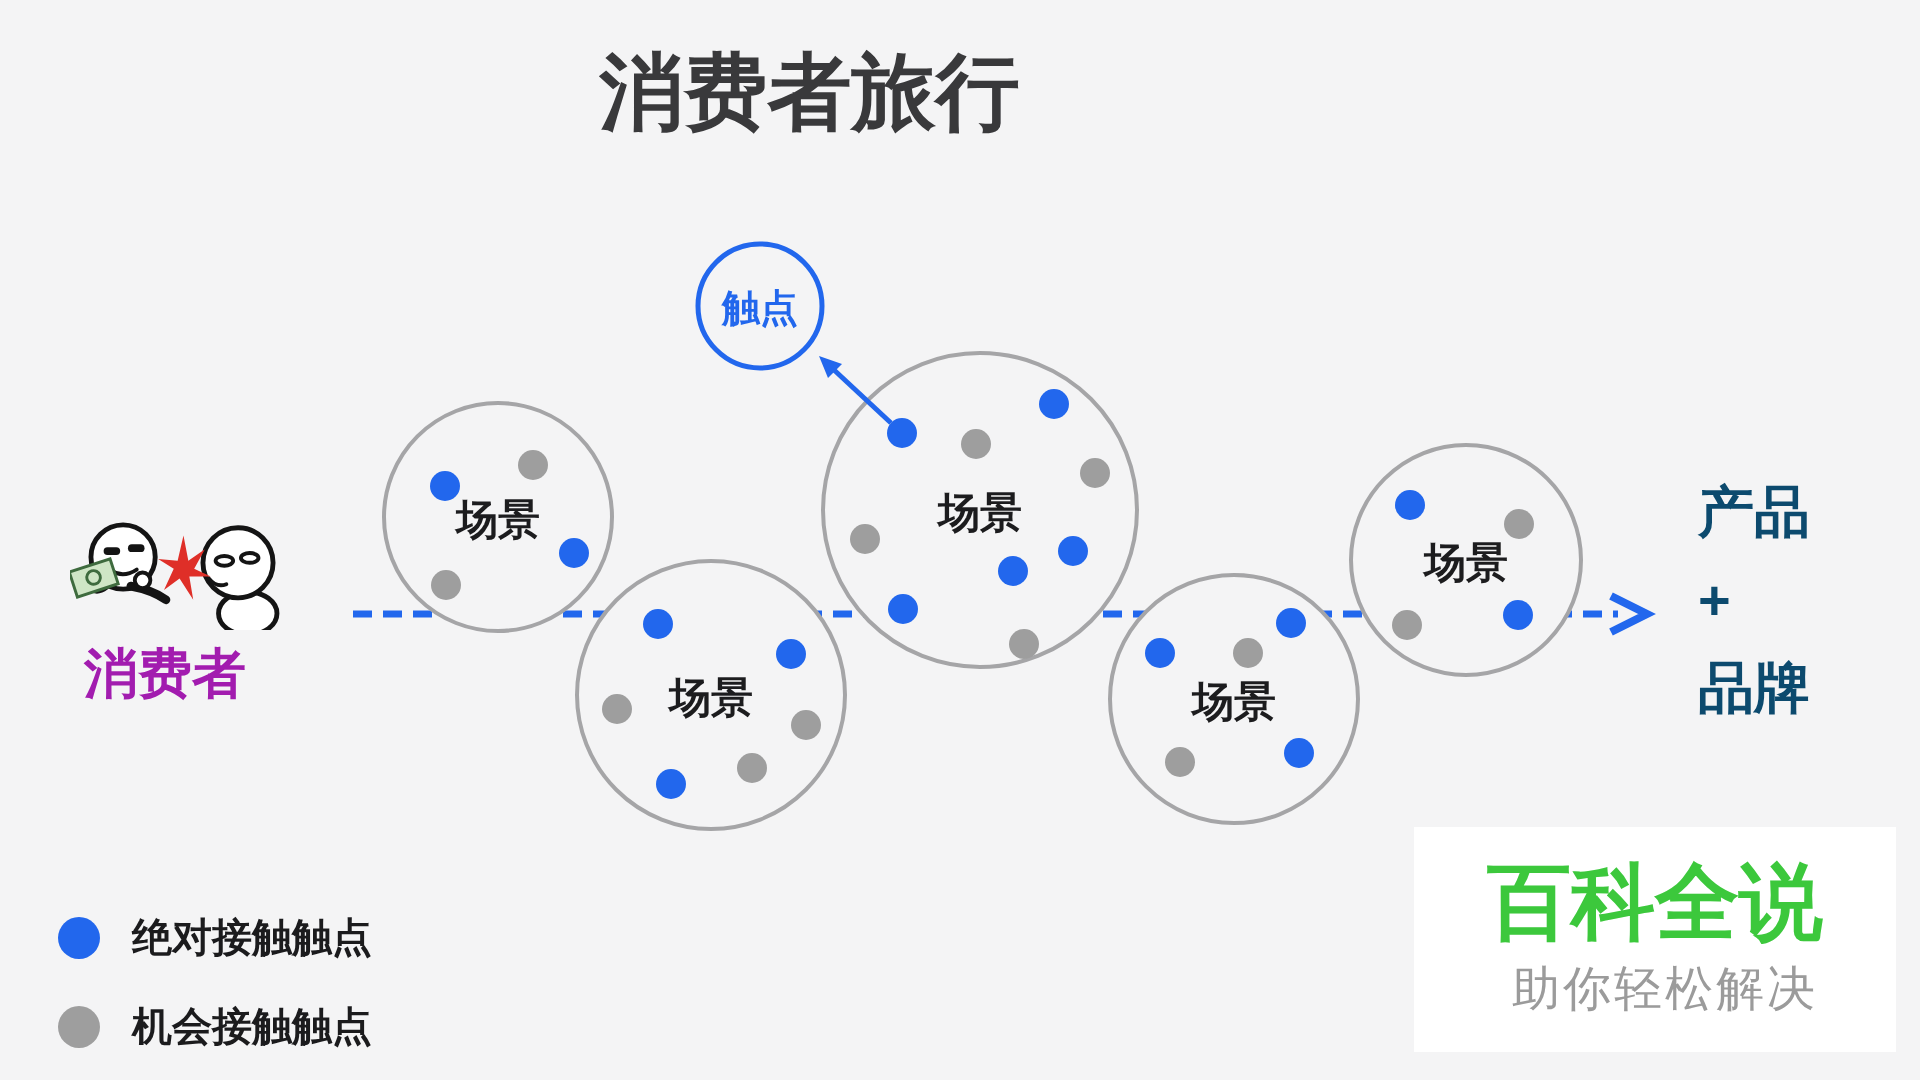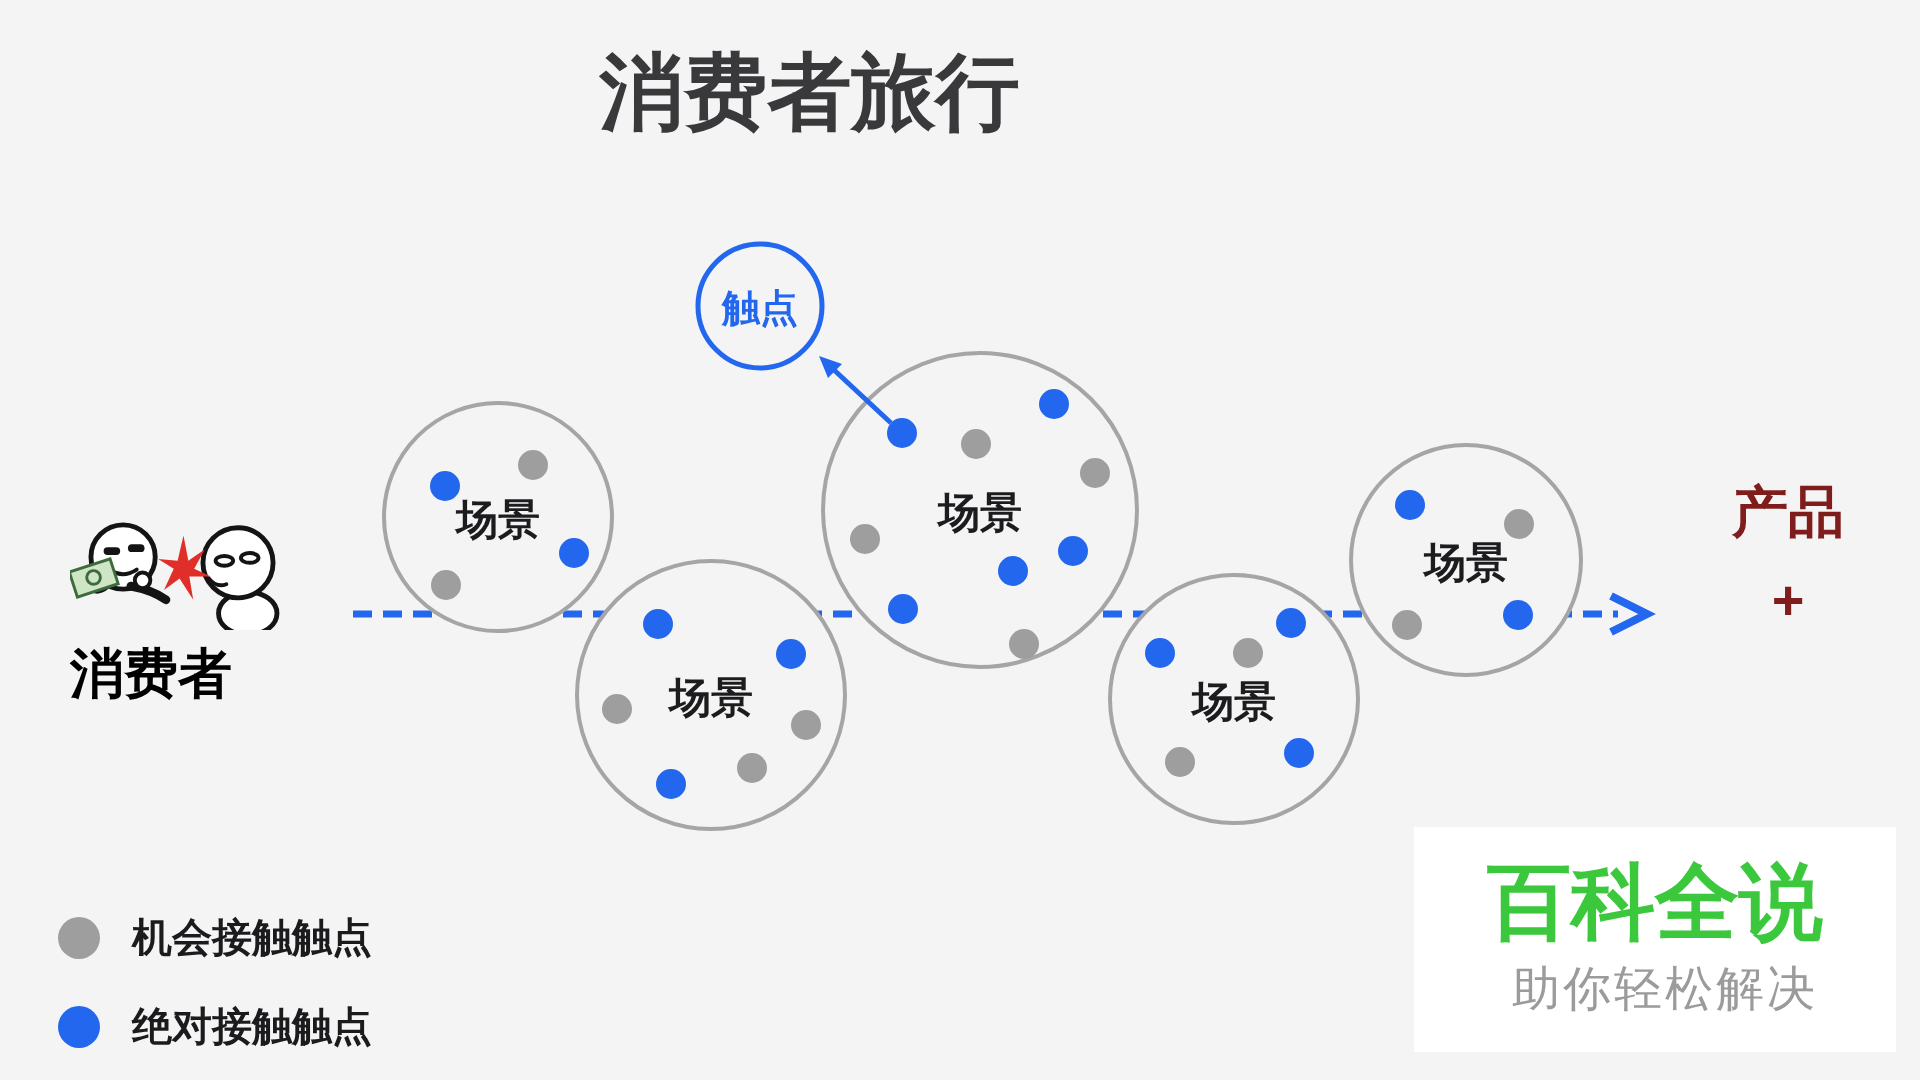--- a/index.html
+++ b/index.html
@@ -12,27 +12,27 @@
   .page-title{
     position:absolute;top:36px;left:0;width:1619px;
     text-align:center;
     font-size:84px;font-weight:700;color:#39393b;
   }
   #diagram-svg{position:absolute;left:0;top:0;}
   
   .consumer{position:absolute;left:70px;top:518px;width:240px;}
   .consumer-icon{display:block;}
   .consumer-label{
-    margin-top:8px;
-    font-size:54px;font-weight:700;color:#000000;
+    margin-top:8px;margin-left:14px;
+    font-size:54px;font-weight:700;color:#a21caf;
   }
   
   .destination{
     position:absolute;left:1698px;top:468px;width:180px;
-    text-align:center;font-size:56px;font-weight:700;color:#7f1d1d;
+    text-align:left;font-size:56px;font-weight:700;color:#0c4a6e;
     line-height:88px;
   }
   
   .legend{position:absolute;left:58px;top:910px;}
   .legend-row{display:flex;align-items:center;margin-bottom:34px;}
   .legend-dot{width:42px;height:42px;border-radius:50%;margin-right:32px;flex:none;}
   .legend-dot.blue{background:#2267ed;}
   .legend-dot.gray{background:#9e9e9e;}
   .legend-label{font-size:40px;font-weight:700;color:#1b1b1d;}
   
@@ -133,29 +133,30 @@
     </g>
 
     <polygon points="116,18 121,44 138,32 127,52 144,60 122,60 126,84 112,62 96,74 106,52 90,42 110,44" fill="#df2f28"></polygon>
   </svg>
   <div class="consumer-label">消费者</div>
 </div>
 
 <div class="destination">
   <div>产品</div>
   <div>+</div>
+  <div>品牌</div>
 </div>
 
 <div class="legend">
   <div class="legend-row">
+    <span class="legend-dot blue"></span>
+    <span class="legend-label">绝对接触触点</span>
+  </div>
+  <div class="legend-row">
     <span class="legend-dot gray"></span>
     <span class="legend-label">机会接触触点</span>
-  </div>
-  <div class="legend-row">
-    <span class="legend-dot blue"></span>
-    <span class="legend-label">绝对接触触点</span>
   </div>
 </div>
 
 <div class="watermark">
   <div class="watermark-title">百科全说</div>
   <div class="watermark-subtitle">助你轻松解决</div>
 </div>
 
 </body></html>

